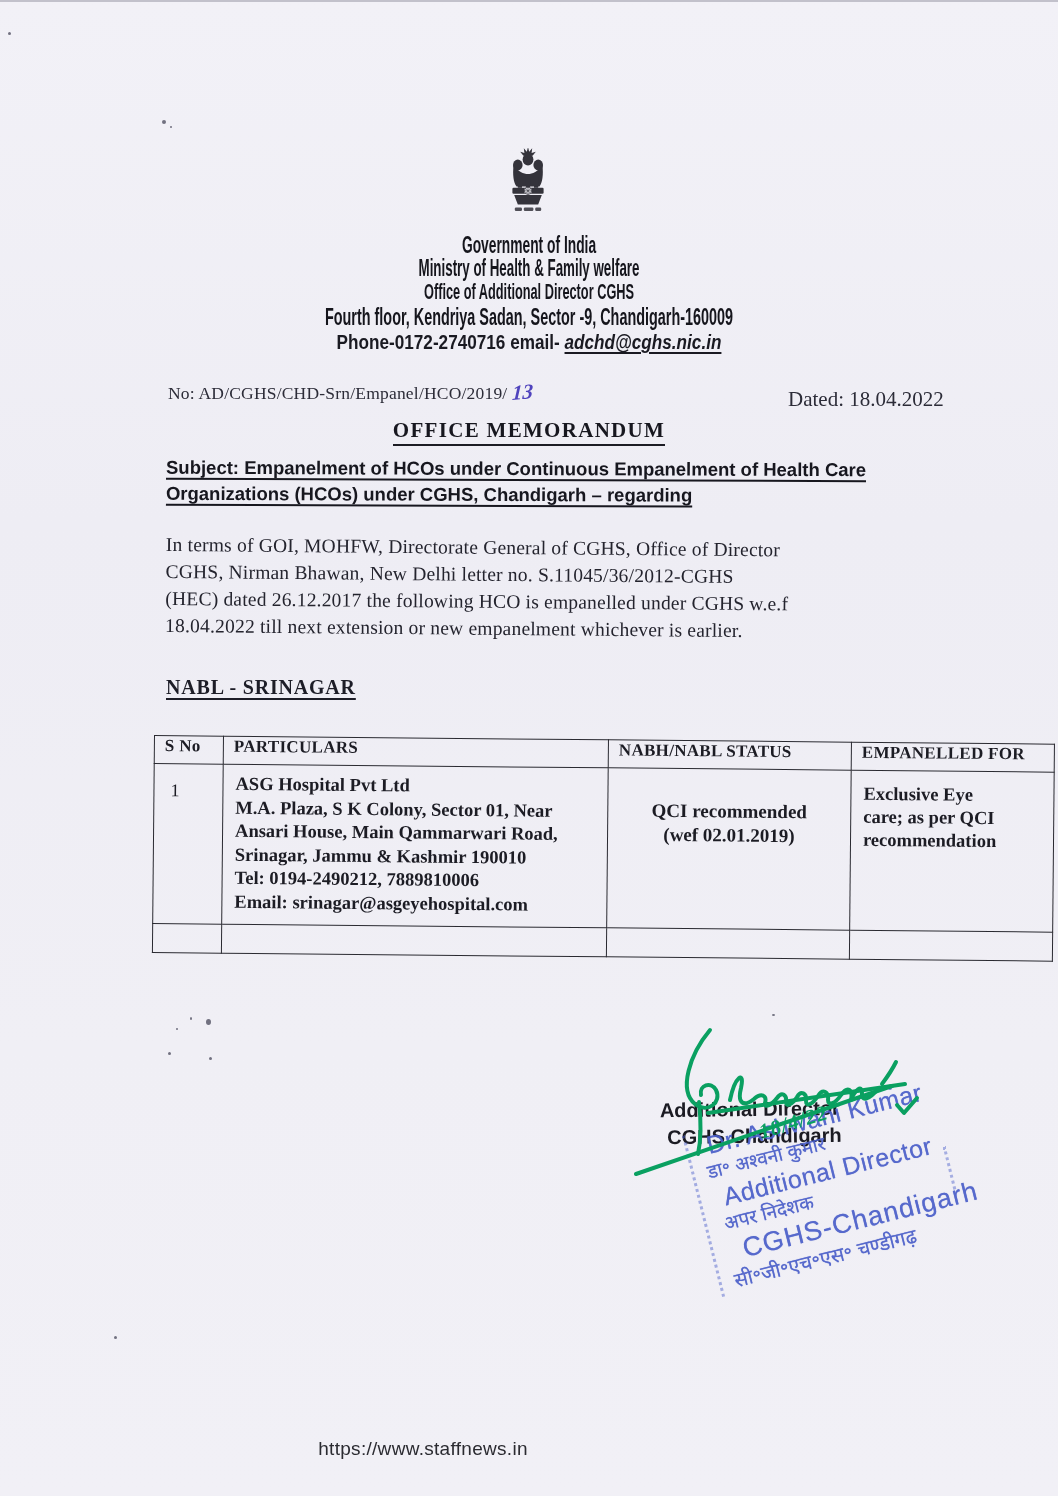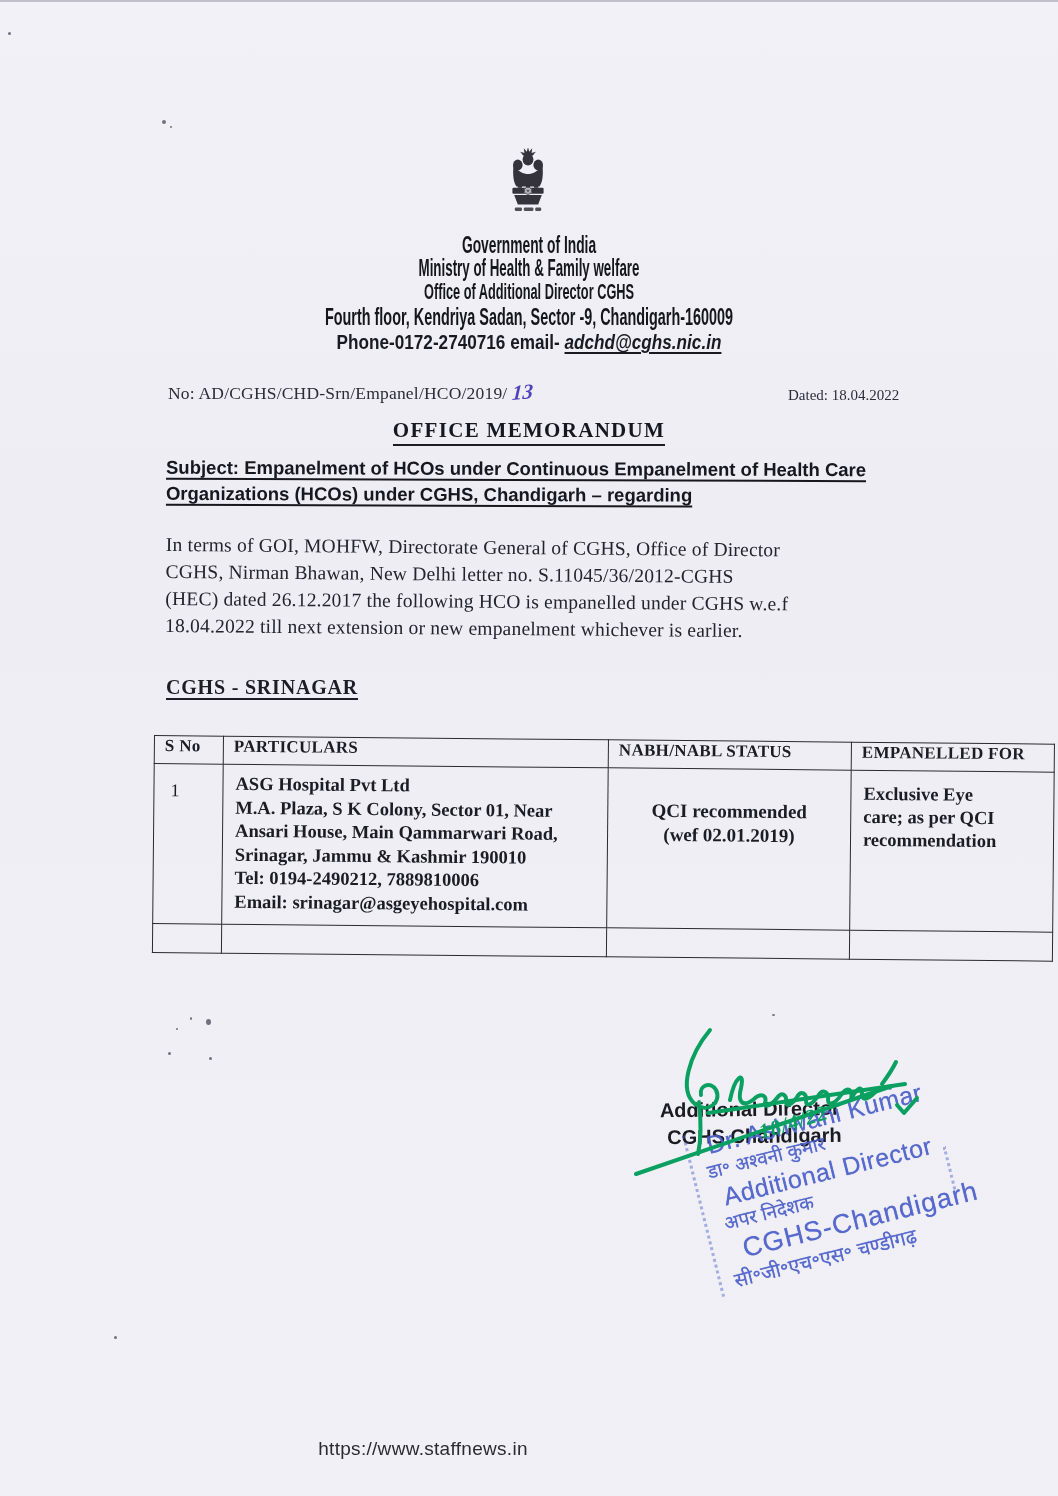--- a/index.html
+++ b/index.html
@@ -22,21 +22,21 @@
   .lh-3{font-size:22px;transform:scaleX(.58);line-height:24px;}
   .lh-4{font-size:24px;transform:scaleX(.60);line-height:25px;}
   .lh-contact{font-family:"Liberation Sans",sans-serif;font-weight:bold;font-size:19.5px;
     transform:scaleX(.88);white-space:nowrap;line-height:27px;color:#1a1a22;}
   .lh-email{font-style:italic;text-decoration:underline;text-decoration-thickness:2px;text-underline-offset:3px;}
 
   
   .ref-row{position:absolute;left:168px;top:380px;font-size:17.5px;color:#2c2c38;letter-spacing:.2px;}
   .hand-13{display:inline-block;color:#4f43bd;font-size:21px;font-style:italic;font-weight:bold;
     transform:rotate(-5deg) skewX(-8deg);margin-left:5px;font-family:"Liberation Serif",serif;}
-  .dated{position:absolute;left:788px;top:387px;font-size:15px;color:#2c2c38;}
+  .dated{position:absolute;left:788px;top:387px;font-size:21px;color:#2c2c38;}
 
   
   .om-title{position:absolute;left:0;top:418px;width:1058px;text-align:center;}
   .om-title span{display:inline-block;font-weight:bold;font-size:21px;letter-spacing:1.3px;color:#17171f;
     border-bottom:2.6px solid #1c1c24;padding-bottom:1px;}
   .subject{position:absolute;left:166px;top:456px;font-family:"Liberation Sans",sans-serif;
     font-weight:bold;font-size:18.5px;color:#17171f;line-height:26px;transform:rotate(.2deg);}
   .subject div{text-decoration:underline;text-decoration-thickness:2px;text-underline-offset:4px;width:fit-content;}
   .body-par{position:absolute;left:166px;top:531px;width:750px;font-size:19.5px;color:#24242e;
     line-height:27px;letter-spacing:.2px;transform:rotate(.5deg);transform-origin:left top;}
@@ -130,21 +130,21 @@
     <div>Organizations (HCOs) under CGHS, Chandigarh – regarding</div>
   </div>
 
   <div class="body-par">
     <div>In terms of GOI, MOHFW, Directorate General of CGHS, Office of Director</div>
     <div>CGHS, Nirman Bhawan, New Delhi letter no. S.11045/36/2012-CGHS</div>
     <div>(HEC) dated 26.12.2017 the following HCO is empanelled under CGHS w.e.f</div>
     <div>18.04.2022 till next extension or new empanelment whichever is earlier.</div>
   </div>
 
-  <div class="section-head">CGHS - SRINAGAR</div>
+  <div class="section-head">NABL - SRINAGAR</div>
 
   <table class="hco-table">
     <thead>
       <tr>
         <th class="col-sno">S No</th>
         <th class="col-part">PARTICULARS</th>
         <th class="col-stat">NABH/NABL STATUS</th>
         <th class="col-emp">EMPANELLED FOR</th>
       </tr>
     </thead>

